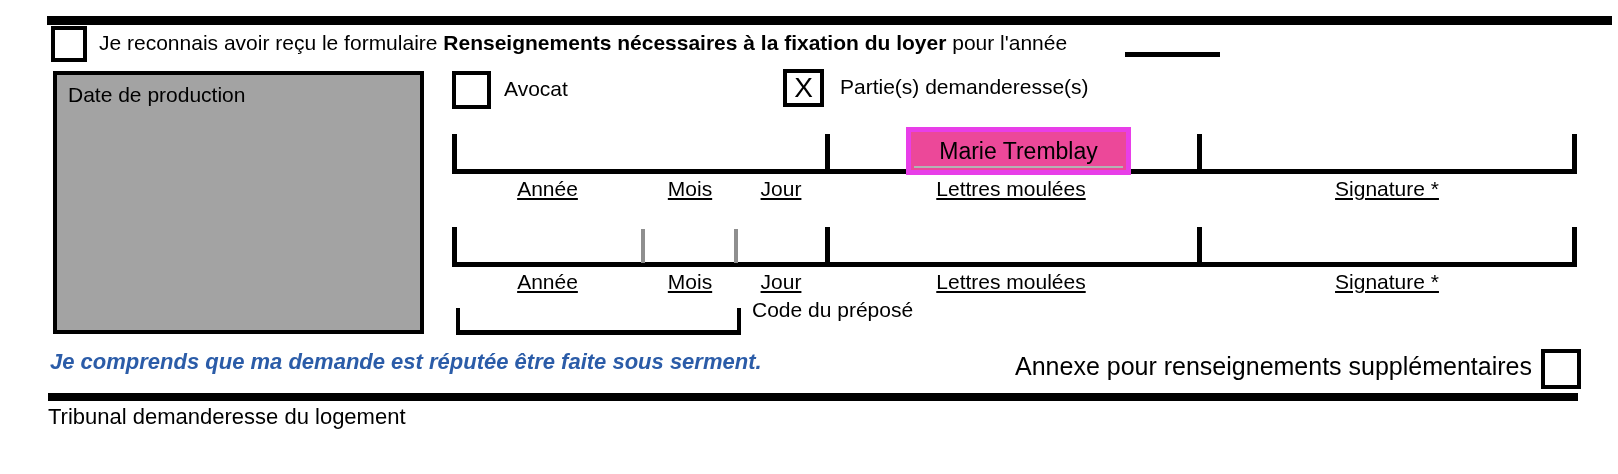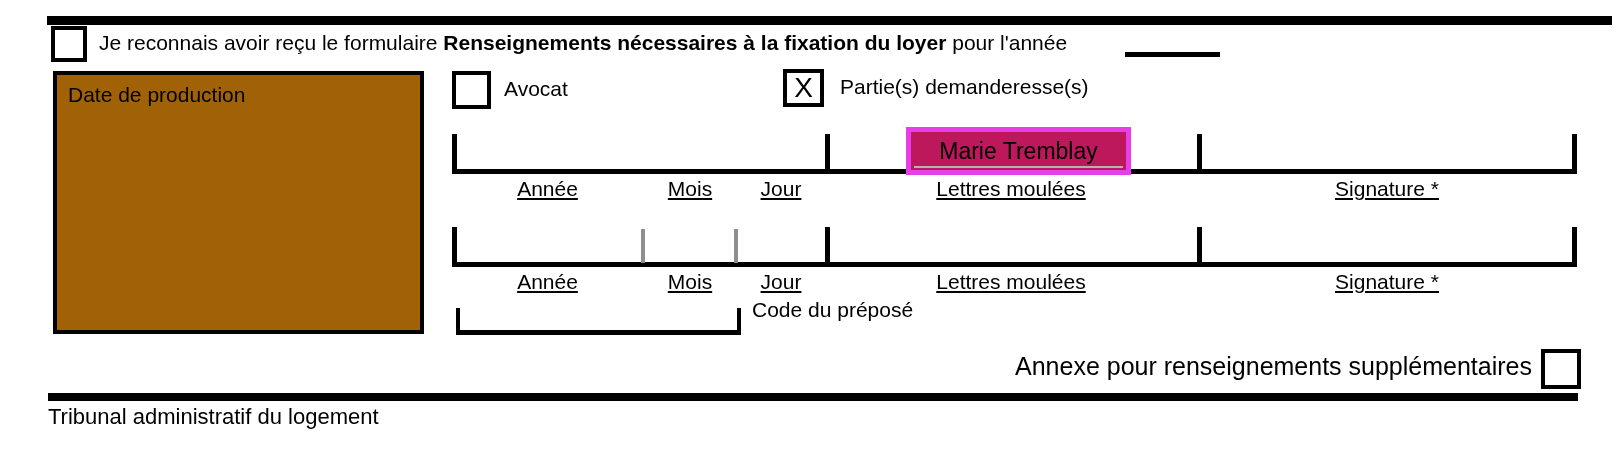--- a/index.html
+++ b/index.html
@@ -11,26 +11,26 @@
   .cb{position:absolute;border:4px solid #000;background:#fff;box-sizing:border-box;
       display:flex;align-items:center;justify-content:center;}
   .cb .mark{font-size:28px;line-height:1;color:#000;}
   .txt{position:absolute;font-size:21px;white-space:nowrap;}
   .tick{position:absolute;width:5px;background:#000;}
   .gtick{position:absolute;width:4px;background:#8f8f8f;}
   .hline{position:absolute;height:5px;background:#000;}
   .seglabel{position:absolute;font-size:21px;text-align:center;white-space:nowrap;text-decoration:underline;}
   .datebox{
     position:absolute;left:53px;top:55px;width:371px;height:263px;
-    border:4px solid #000;box-sizing:border-box;background:#a16207;
+    border:4px solid #000;box-sizing:border-box;background:#a3a3a3;
   }
   .datebox .dlabel{font-size:21px;padding:8px 0 0 11px;}
   .hl-field{
     position:absolute;left:906px;top:111px;width:225px;height:48px;
-    border:5px solid #e83ee8;box-sizing:border-box;background:#be185d;
+    border:5px solid #e83ee8;box-sizing:border-box;background:#ec4899;
     display:flex;align-items:center;justify-content:center;z-index:3;
   }
   .hl-field .val{font-size:23px;white-space:nowrap;}
   .hl-underline{position:absolute;left:3px;right:3px;bottom:2px;height:2px;background:#b3b3b3;}
   .oath{
     position:absolute;left:50px;top:333px;font-size:22px;font-weight:bold;font-style:italic;
     color:#2b5ca8;white-space:nowrap;
   }
   .annexe-label{position:absolute;left:1000px;top:336px;width:532px;font-size:25px;
     text-align:right;white-space:nowrap;}
@@ -98,24 +98,25 @@
   <div class="seglabel" style="left:643px;top:254px;width:94px;">Mois</div>
   <div class="seglabel" style="left:737px;top:254px;width:88px;">Jour</div>
   <div class="seglabel" style="left:825px;top:254px;width:372px;">Lettres moulées</div>
   <div class="seglabel" style="left:1197px;top:254px;width:380px;">Signature *</div>
 
   <div class="tick" style="left:456px;top:292px;width:4px;height:27px;"></div>
   <div class="tick" style="left:737px;top:292px;width:4px;height:27px;"></div>
   <div class="hline" style="left:456px;top:314px;width:285px;"></div>
   <div class="txt" style="left:752px;top:282px;">Code du préposé</div>
 
+  <div class="oath">Je comprends que ma demande est réputée être faite sous serment.</div>
 
   <div class="annexe-label">Annexe pour renseignements supplémentaires</div>
   <div class="cb" style="left:1541px;top:333px;width:40px;height:40px;">
     <span class="mark"></span>
   </div>
 
   <div class="bar" style="left:48px;top:377px;width:1530px;height:8px;"></div>
   <div class="footer-row">
-    <span>Tribunal administratif du logement</span>
+    <span>Tribunal demanderesse du logement</span>
   </div>
 
 </div>
 
 </body></html>

